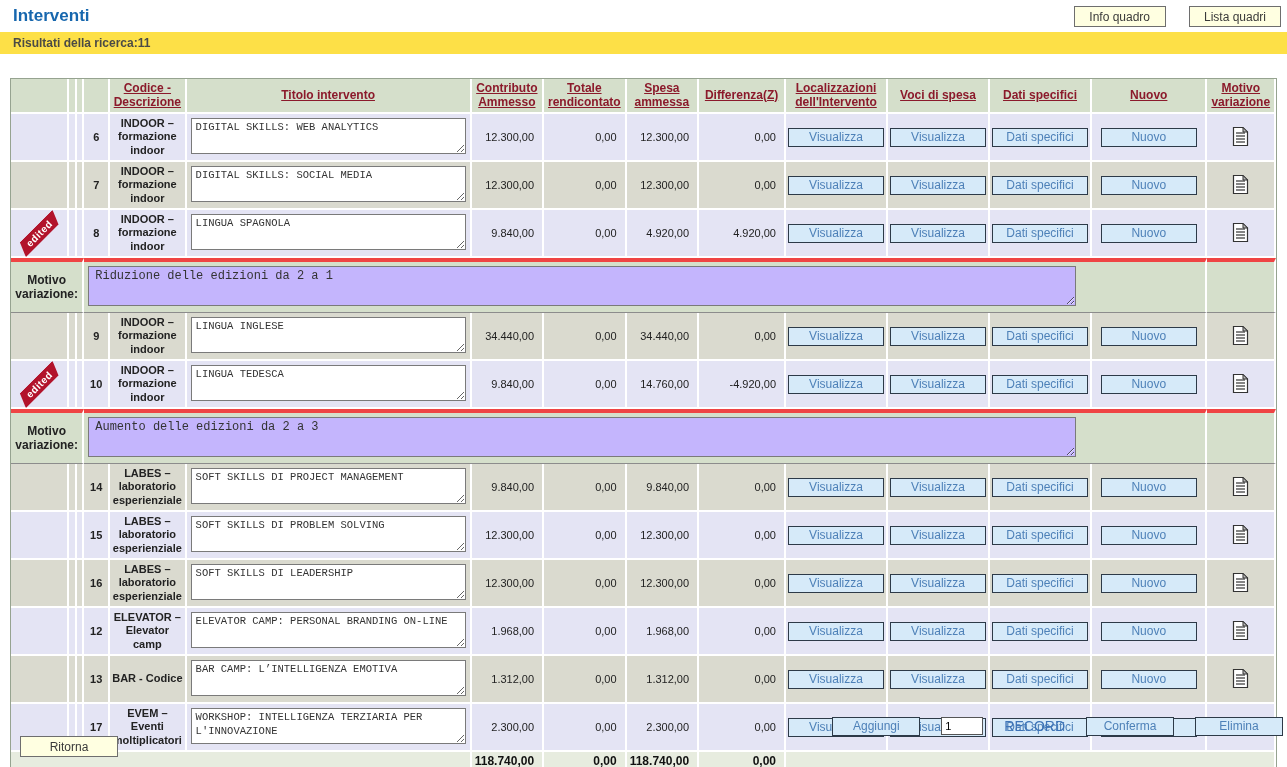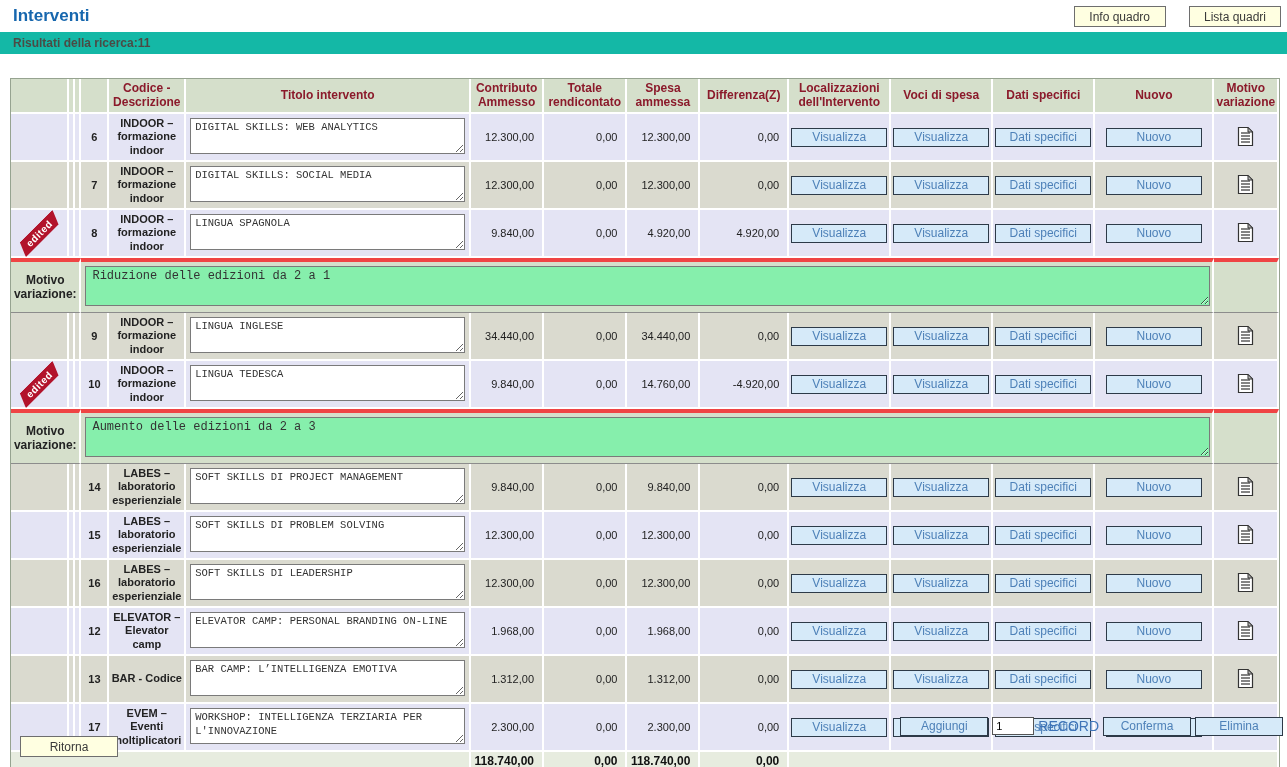--- a/index.html
+++ b/index.html
@@ -16,35 +16,35 @@
   }
   .top-buttons { position:absolute; right:6px; top:6px; }
   .cream-btn {
     display:inline-block; width:92px; height:21px; margin-left:20px;
     background:#FFFFE1; border:1px solid #6E6E6E; border-radius:0;
     font-family:"Liberation Sans", sans-serif; font-size:12px; color:#3A3A3A;
     text-align:center; line-height:18px; cursor:pointer;
   }
   .results-bar {
     position:absolute; left:0; top:32px; width:1287px; height:22px;
-    background:#14b8a6; color:#4B4B45; font-weight:bold;
+    background:#fde047; color:#4B4B45; font-weight:bold;
     padding:4px 0 0 13px;
   }
 
   
   .tbl-wrap { position:absolute; left:10px; top:78px; width:1267px; }
   table.main {
     border-collapse:separate; border-spacing:0; width:1267px;
     border:1px solid #96A390; background:#fff;
     font-size:11px;
   }
   td, th { border-right:2px solid #fff; border-bottom:2px solid #fff; padding:1px 2px; vertical-align:middle; }
   th {
     background:#D5DFCB; color:#8B1A2B; font-weight:bold; font-size:12px;
-    text-align:center; height:35px; line-height:1.15;
+    text-align:center; height:35px; line-height:1.15;text-decoration:underline;
   }
   tr.data-row td { height:43px; }
   tr.lav  td { background:#E4E4F4; }
   tr.gray td { background:#DADACF; }
   .c-num, .c-code { text-align:center; color:#222;font-weight:bold; }
   .c-code { font-size:11px; line-height:1.2; }
   .c-amt { text-align:right; padding-right:8px; }
   .c-btn { text-align:center; }
   .c-doc { text-align:center; }
 
@@ -70,38 +70,38 @@
     clip-path:polygon(12% 0, 100% 0, 88% 100%, 0 100%);
   }
 
   
   tr.motivo-row td {
     background:#D5DFCB; height:49px;
     border-top:4px solid #ef4444; border-bottom:1px solid #8C8C8C;
   }
   .motivo-label { text-align:center; font-weight:bold; font-size:12px; color:#222; line-height:1.2; }
   .ta-motivo {
-    width:1125px; height:40px; margin:3px 0 3px 2px; resize:both;
-    border:1px solid #7A7A7A; background:#86efac;
+    width:988px; height:40px; margin:3px 0 3px 2px; resize:both;
+    border:1px solid #7A7A7A; background:#c4b5fd;
     font-family:"Liberation Mono", monospace; font-size:12px; color:#333;
     padding:2px 6px;
   }
 
   
   tr.foot td { background:#E7ECDF; height:20px; }
   td.foot-dark { background:#C9CEBD; text-align:center; font-weight:bold; color:#23324A; font-size:12px; }
   tr.totals td { font-weight:bold; color:#111; font-size:12px; }
 
   
   .doc-icon { display:inline-block; }
 
   
   .bottom-controls {
     position:absolute; top:715px; right:4px; height:22px;
-    display:flex; align-items:center; gap:4px;
+    display:flex; align-items:center; gap:21px;
   }
   .bottom-controls .blue-btn { min-width:88px; }
   .rec-input {
     width:42px; height:18px; border:1px solid #555; font-size:11px; padding:0 3px;
     font-family:"Liberation Sans", sans-serif;
   }
   .rec-label { color:#3E74B8; font-size:14px; }
   .ritorna-wrap { position:absolute; left:10px; top:736px; }
   .ritorna-wrap .cream-btn { margin-left:10px; width:98px; }
 </style>

